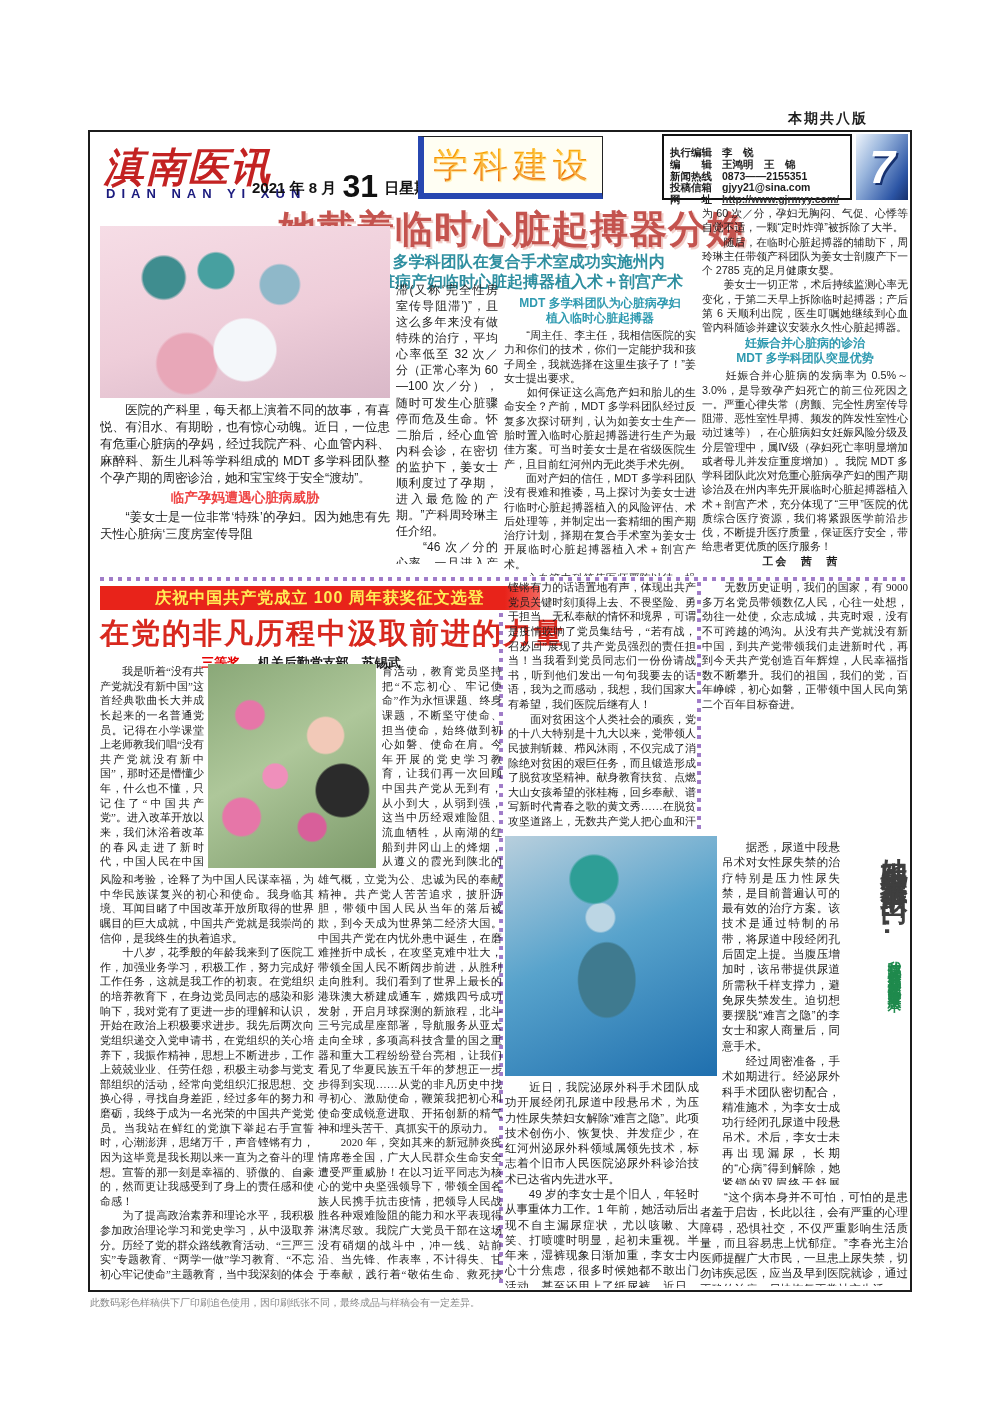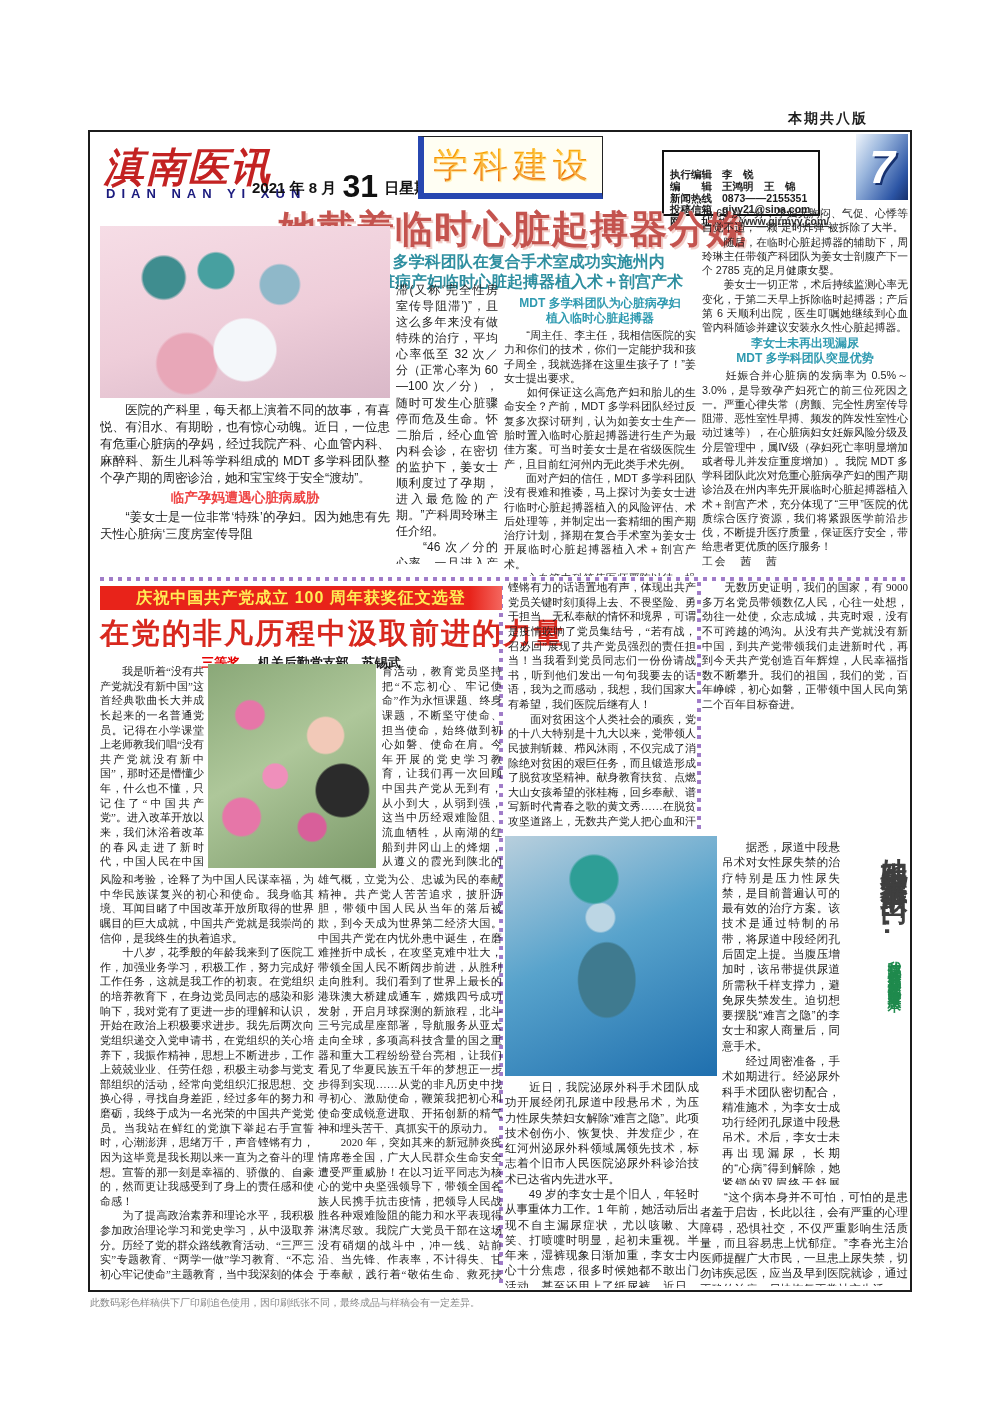--- a/index.html
+++ b/index.html
@@ -13,31 +13,31 @@
   .logo-cn{left:104px;top:140px;font-size:40px;font-weight:900;color:#c32222;font-style:italic;letter-spacing:2px;}
   .logo-en{left:106px;top:186px;font-size:13px;font-weight:bold;color:#1b1b7e;letter-spacing:6px;}
   .dateline{left:252px;top:168px;font-size:15px;font-weight:bold;color:#111;}
   .dateline .day{font-size:32px;vertical-align:-4px;padding:0 2px;}
   .section-box{left:418px;top:136px;width:178px;height:56px;border-top:1px solid #222;border-right:1px solid #222;
     border-left:6px solid #2747b0;border-bottom:6px solid #2747b0;background:#fffef3;
     display:flex;align-items:center;justify-content:center;}
   .section-box span{font-size:35px;font-weight:400;letter-spacing:5px;
     background:linear-gradient(180deg,#ffb400,#f07c00 55%,#e04e00);
     -webkit-background-clip:text;background-clip:text;color:transparent;text-shadow:1px 1px 0 rgba(255,230,120,.5);}
-  .info-box{left:662px;top:150px;width:158px;height:66px;border:2px solid #111;padding:17px 6px;box-sizing:border-box;}
+  .info-box{left:662px;top:134px;width:190px;height:66px;border:2px solid #111;padding:11px 6px;box-sizing:border-box;}
   .info-row{display:flex;font-size:10.5px;line-height:11.8px;font-weight:bold;white-space:nowrap;}
   .info-row .lbl{width:52px;}
   .info-row.url .val{text-decoration:underline;color:#333;}
   .pagenum{left:856px;top:134px;width:52px;height:66px;background:linear-gradient(120deg,#eef4fb 0%,#9ab6dd 35%,#2c55a5 80%,#16306e 100%);
     display:flex;align-items:center;justify-content:center;}
   .pagenum span{font-size:46px;font-weight:900;font-style:italic;color:#ffffff;text-shadow:2px 2px 0 #16306e;}
   
   .col{position:absolute;overflow:hidden;text-align:justify;}
   .col p{margin:0;}
-  .sig{text-align:left;font-weight:normal;padding-right:8px;letter-spacing:2px;}
+  .sig{text-align:center;font-weight:bold;padding-right:8px;letter-spacing:2px;}
   .subhead{font-weight:bold;text-align:center;}
   
   .a1-headline{left:278px;top:204px;width:426px;text-align:center;font-size:38px;font-weight:900;color:#c4534e;
     letter-spacing:1px;text-shadow:2px 2px 0 #f1cdc8;white-space:nowrap;}
   .a1-sub{width:426px;left:278px;text-align:center;font-size:16px;font-weight:bold;color:#2e8fa0;white-space:nowrap;}
   .photo{background:#ddd;}
   .photo1{left:100px;top:226px;width:290px;height:172px;
     background:radial-gradient(circle at 22% 30%,#3f8d8f 0 8%,transparent 9%),
       radial-gradient(circle at 40% 26%,#47a0a0 0 8%,transparent 9%),
       radial-gradient(circle at 62% 34%,#8fb8c9 0 9%,transparent 10%),
@@ -47,21 +47,21 @@
   .a1-colA{left:100px;top:402px;width:290px;height:174px;font-size:12.5px;line-height:1.36;}
   .a1-colB{left:396px;top:282px;width:102px;height:282px;font-size:12px;line-height:1.34;}
   .a1-colC{left:504px;top:294px;width:192px;height:282px;font-size:11px;line-height:1.3;}
   .a1-colD{left:702px;top:206px;width:206px;height:370px;font-size:10.8px;line-height:1.32;}
   .red-sub{color:#ef4444;font-size:13.5px;margin:2px 0;}
   .teal-sub{color:#2e9ab0;font-size:12px;line-height:1.25;margin:2px 0;}
   
   .stars-h{height:4px;background-image:repeating-linear-gradient(90deg,#a07cc8 0 4px,transparent 4px 9px);}
   .stars-v{width:4px;background-image:repeating-linear-gradient(180deg,#a07cc8 0 4px,transparent 4px 9px);}
   
-  .a2-banner{left:100px;top:586px;width:402px;height:24px;background:linear-gradient(90deg,#e8231a 92%,#f4675f);
+  .a2-banner{left:100px;top:586px;width:440px;height:24px;background:linear-gradient(90deg,#e8231a 92%,#f4675f);
     display:flex;align-items:center;justify-content:center;}
   .a2-banner span{color:#ffee55;font-weight:900;font-size:16px;letter-spacing:1px;white-space:nowrap;}
   .a2-headline{left:100px;top:614px;width:402px;text-align:center;font-size:29px;font-weight:900;color:#d8281e;
     letter-spacing:2px;white-space:nowrap;}
   .a2-byline{left:100px;top:654px;width:402px;text-align:center;font-size:13px;font-weight:bold;}
   .a2-byline .award{color:#e60000;margin-right:14px;}
   .a2 .col{font-size:11px;line-height:1.33;font-family:Liberation Serif, serif;}
   .a2-col1a{left:100px;top:664px;width:104px;height:206px;font-size:10.5px;}
   .a2-col1b{left:100px;top:872px;width:214px;height:410px;}
   .a2-col2a{left:382px;top:664px;width:120px;height:206px;font-size:10.5px;}
@@ -161,21 +161,21 @@
     <p>　　如何保证这么高危产妇和胎儿的生命安全？产前，MDT 多学科团队经过反复多次探讨研判，认为如姜女士生产一胎时置入临时心脏起搏器进行生产为最佳方案。可当时姜女士是在省级医院生产，且目前红河州内无此类手术先例。</p>
     <p>　　面对产妇的信任，MDT 多学科团队没有畏难和推诿，马上探讨为姜女士进行临时心脏起搏器植入的风险评估、术后处理等，并制定出一套精细的围产期治疗计划，择期在复合手术室为姜女士开展临时心脏起搏器植入术＋剖宫产术。</p>
     <p>　　心血管内科符伟医师严阵以待，操作一丝不苟，仅 12 分钟，临时起搏器安装成功，调整参数正常，实现右心室起搏，心率</p>
   </div>
 
   <div class="col a1-colD">
     <p>为 60 次／分，孕妇无胸闷、气促、心悸等自觉不适，一颗“定时炸弹”被拆除了大半。</p>
     <p>　　随后，在临时心脏起搏器的辅助下，周玲琳主任带领产科团队为姜女士剖腹产下一个 2785 克的足月健康女婴。</p>
     <p>　　姜女士一切正常，术后持续监测心率无变化，于第二天早上拆除临时起搏器；产后第 6 天顺利出院，医生叮嘱她继续到心血管内科随诊并建议安装永久性心脏起搏器。</p>
     <div class="subhead teal-sub">
-      <span>李女士未再出现漏尿</span><br>
+      <span>妊娠合并心脏病的诊治</span><br>
       <span>MDT 多学科团队突显优势</span>
     </div>
     <p>　　妊娠合并心脏病的发病率为 0.5%～3.0%，是导致孕产妇死亡的前三位死因之一。严重心律失常（房颤、完全性房室传导阻滞、恶性室性早搏、频发的阵发性室性心动过速等），在心脏病妇女妊娠风险分级及分层管理中，属Ⅳ级（孕妇死亡率明显增加或者母儿并发症重度增加）。我院 MDT 多学科团队此次对危重心脏病孕产妇的围产期诊治及在州内率先开展临时心脏起搏器植入术＋剖宫产术，充分体现了“三甲”医院的优质综合医疗资源，我们将紧跟医学前沿步伐，不断提升医疗质量，保证医疗安全，带给患者更优质的医疗服务！</p>
     <p class="sig">工会　茜　茜</p>
   </div>
 
   <div class="abs stars-h" style="left:100px;top:577px;width:808px;"></div>
   <div class="abs stars-v" style="left:499px;top:586px;height:698px;"></div>
   <div class="abs stars-v" style="left:697px;top:582px;height:248px;"></div>
 

